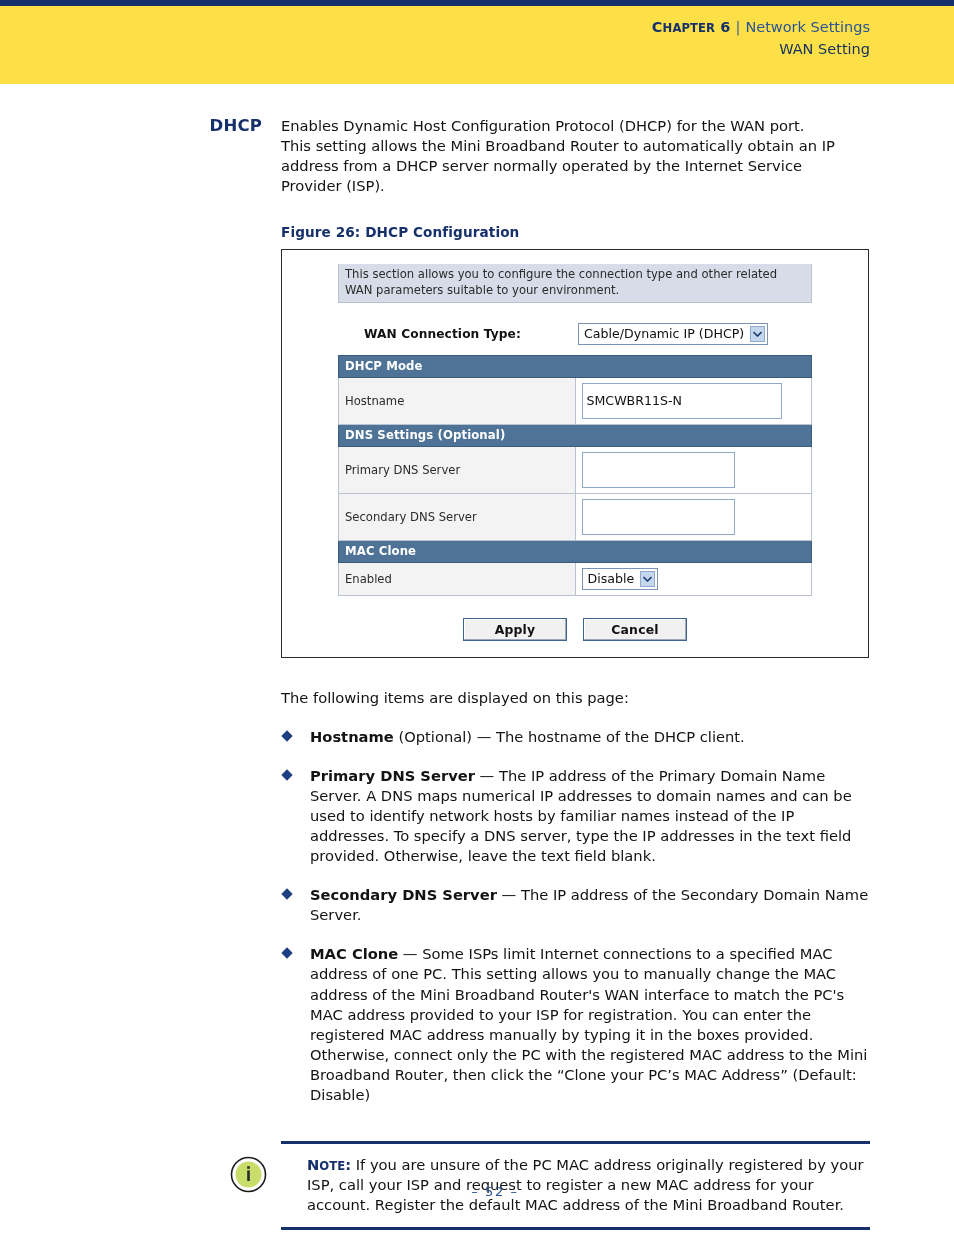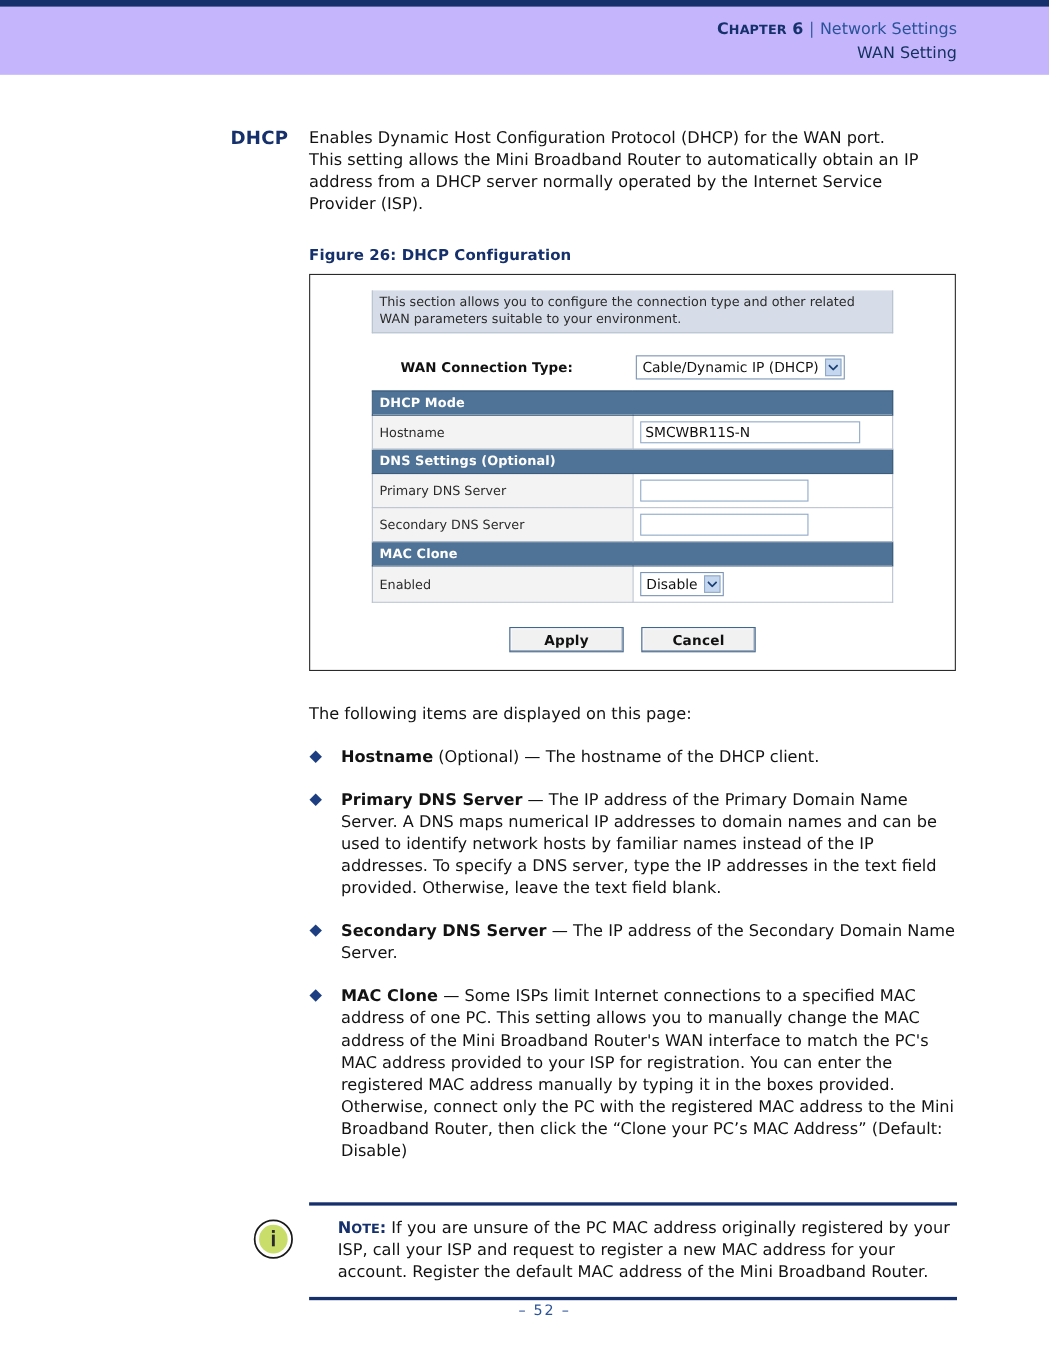--- a/index.html
+++ b/index.html
@@ -15,22 +15,22 @@
     position: relative;
     overflow: hidden;
   }
 
   
   .page-header {
     position: absolute;
     top: 0;
     left: 0;
     width: 954px;
-    height: 68px;
-    background: #c4b5fd;
+    height: 84px;
+    background: #fde047;
     border-top: 6px solid #16306b;
     box-sizing: border-box;
   }
   .header-inner {
     position: absolute;
     right: 84px;
     top: 11px;
     text-align: right;
     line-height: 1.38;
   }
@@ -208,21 +208,21 @@
     padding: 6px 6px 6px 6px;
     width: 190px;
   }
   .ui-row td.cell-field {
     background: #ffffff;
     padding: 5px 6px 5px 6px;
   }
   .ui-input {
     border: 1px solid #8fa9c8;
     background: #ffffff;
-    height: 20px;
+    height: 36px;
     box-sizing: border-box;
     display: flex;
     align-items: center;
     padding: 0 4px;
     font-size: 12.6px;
     color: #111111;
   }
   .ui-input.w-hostname { width: 200px; }
   .ui-input.w-dns { width: 153px; }
 

